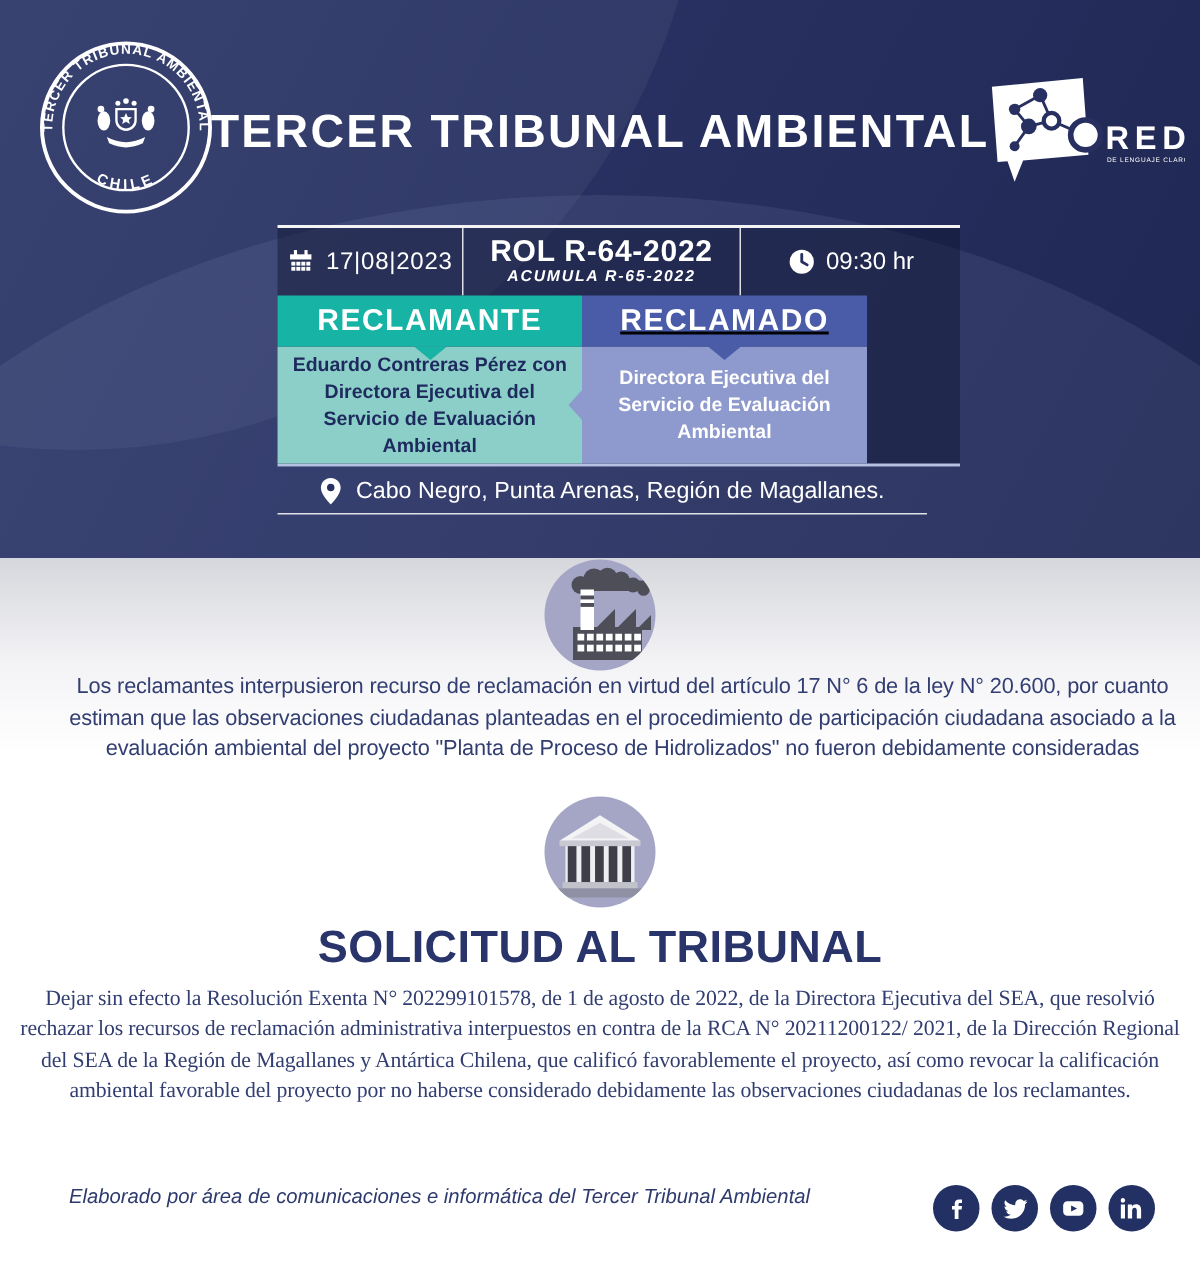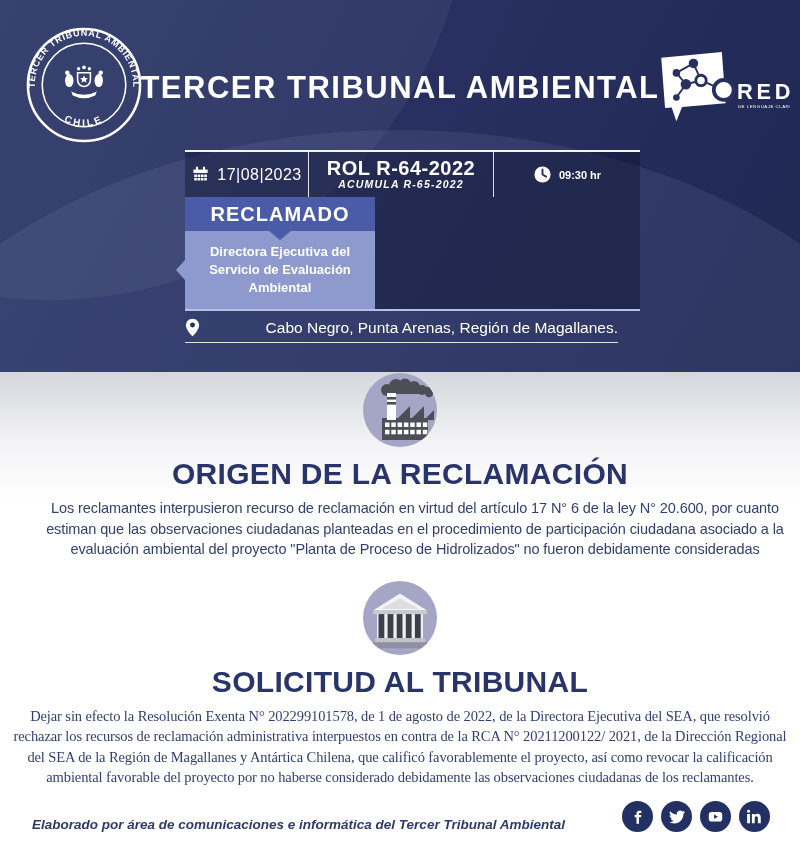--- a/index.html
+++ b/index.html
@@ -31,28 +31,28 @@
     position:absolute; left:185px; top:150px; width:455px;
     background:rgba(12,17,45,0.42);
     border-top:2px solid rgba(255,255,255,0.95);
     border-bottom:2px solid #b6c0e2;
   }
   .case-bar { display:flex; height:45px; color:#fff; }
   .case-cell { display:flex; align-items:center; justify-content:center; gap:7px; height:100%; }
   .case-cell + .case-cell { border-left:1.5px solid rgba(255,255,255,0.85); }
   .cell-date { width:123px; font-size:16px; letter-spacing:0.5px; }
   .cell-rol  { width:185px; flex-direction:column; gap:0; line-height:1.05; }
-  .cell-time { flex:1; font-size:11px;font-weight:bold; }
+  .cell-time { flex:1; font-size:16px; }
   .rol-main { font-size:20px; font-weight:bold; letter-spacing:0.5px; }
   .rol-sub  { font-size:10.5px; font-weight:bold; letter-spacing:1.2px;font-style:italic; }
 
   .parties { display:flex; height:112px; }
   .party { position:relative; }
   .party-reclamante { width:203px; }
-  .party-reclamado  { width:190px; }
+  .party-reclamado  { width:190px;text-decoration:underline; }
   .party-gap {
     width:40px; display:flex; align-items:center; justify-content:center;
     color:#fff; font-weight:bold; font-size:17px;
   }
   .party-header {
     position:relative; height:34px; display:flex; align-items:center; justify-content:center;
     color:#fff; font-weight:bold; font-size:20px; letter-spacing:1px; z-index:2;
   }
   .party-reclamante .party-header { background:#17b3a5; }
   .party-reclamado  .party-header { background:#4a5ca7; }
@@ -73,21 +73,21 @@
     content:""; position:absolute; right:-9px; top:50%; transform:translateY(-50%);
     border-left:9px solid #8bcfc8; border-top:10px solid transparent; border-bottom:10px solid transparent;
   }
   .party-reclamado .party-body::before {
     content:""; position:absolute; left:-9px; top:50%; transform:translateY(-50%);
     border-right:9px solid #8e9ace; border-top:10px solid transparent; border-bottom:10px solid transparent;
   }
 
   .location-row {
     position:absolute; left:185px; top:313px; width:433px; height:30px;
-    display:flex; align-items:center; justify-content:space-between; gap:9px;
+    display:flex; align-items:center; justify-content:center; gap:9px;
     color:#fff; font-size:15.5px; border-bottom:1.5px solid rgba(255,255,255,0.85);
   }
 
   
   .main {
     position:relative; height:434px; text-align:center;
     background:linear-gradient(#d6d7dc 0%, #f3f3f6 16%, #ffffff 30%);
   }
   .icon-circle { position:relative; width:76px; height:76px; margin:0 auto; }
   .icon-first  { margin-top:-38px; }
@@ -98,24 +98,23 @@
   }
   .section-body {
     color:#323e71; font-size:14.5px; line-height:1.42; letter-spacing:-0.1px;
     margin:0 auto;
   }
   .body-origin    { max-width:742px;margin-left:44px; }
   .body-solicitud { max-width:786px;font-family:Liberation Serif, serif; }
 
   
   .footer {
-    position:absolute; left:0; right:0; bottom:0; height:54px;
-    display:flex; align-items:flex-end; justify-content:space-between;
+    position:absolute; left:14px; right:0; bottom:0; height:54px;
+    display:flex; align-items:flex-start; justify-content:space-between;
     padding:0 30px 12px 32px;
-    font-weight:bold;
   }
   .credit { font-style:italic; font-size:13.5px; color:#2e3a6e; }
   .social { display:flex; gap:8px; }
   .social-btn {
     width:31px; height:31px; border-radius:50%; background:#223064;
     display:flex; align-items:center; justify-content:center; cursor:pointer;
   }
 </style>
 </head>
 <body>
@@ -202,20 +201,24 @@
         <div class="case-cell cell-time">
           <svg width="19" height="19" viewBox="0 0 20 20">
             <circle cx="10" cy="10" r="8.5" fill="#ffffff"></circle>
             <path d="M10,10 L10,4.8 M10,10 L13.8,12.2" stroke="#273060" stroke-width="2" fill="none" stroke-linecap="round"></path>
           </svg>
           <span>09:30 hr</span>
         </div>
       </div>
 
       <div class="parties">
+        <div class="party party-reclamante">
+          <div class="party-header">RECLAMANTE</div>
+          <div class="party-body">Eduardo Contreras Pérez con Directora Ejecutiva del Servicio de Evaluación Ambiental</div>
+        </div>
         <div class="party party-reclamado">
           <div class="party-header">RECLAMADO</div>
           <div class="party-body">Directora Ejecutiva del Servicio de Evaluación Ambiental</div>
         </div>
       </div>
     </div>
 
     <div class="location-row">
       <svg width="15" height="19" viewBox="0 0 20 26">
         <path d="M10,1 C15,1 19,5 19,9.8 C19,16.5 10,25 10,25 C10,25 1,16.5 1,9.8 C1,5 5,1 10,1 Z" fill="#ffffff"></path>
@@ -262,21 +265,20 @@
               <rect x="29.3" y="57.8" width="4.5" height="4.5"></rect>
             <rect x="35.6" y="57.8" width="4.5" height="4.5"></rect>
               <rect x="41.9" y="57.8" width="4.5" height="4.5"></rect>
             <rect x="48.2" y="57.8" width="4.5" height="4.5"></rect>
               <rect x="54.5" y="57.8" width="4.5" height="4.5"></rect>
             <rect x="60.8" y="57.8" width="4.5" height="4.5"></rect>
           </g>
         </g>
       </svg>
     </div>
-    <h2 class="section-title">ORIGEN DE LA RECLAMACIÓN</h2>
     <p class="section-body body-origin">Los reclamantes interpusieron recurso de reclamación en virtud del artículo 17 N° 6 de la ley N° 20.600, por cuanto estiman que las observaciones ciudadanas planteadas en el procedimiento de participación ciudadana asociado a la evaluación ambiental del proyecto "Planta de Proceso de Hidrolizados" no fueron debidamente consideradas</p>
 
     <div class="icon-circle icon-second">
       <svg width="76" height="76" viewBox="0 0 76 76">
         <defs>
             <clipPath id="clipTribunal">
               <circle cx="38" cy="38" r="37"></circle>
             </clipPath>
           </defs>
         <circle cx="38" cy="38" r="37" fill="#a5a6c6"></circle>

